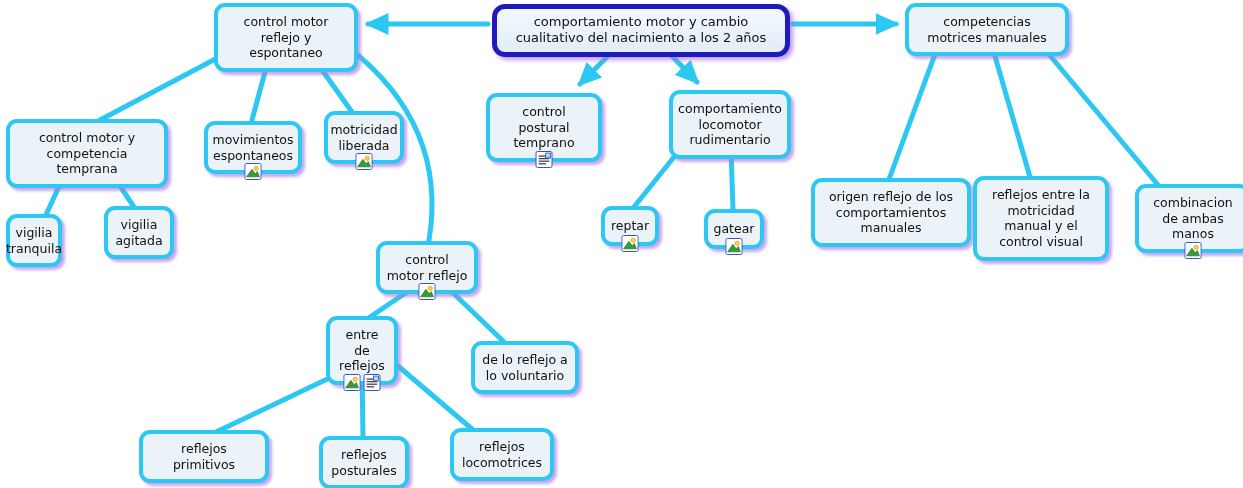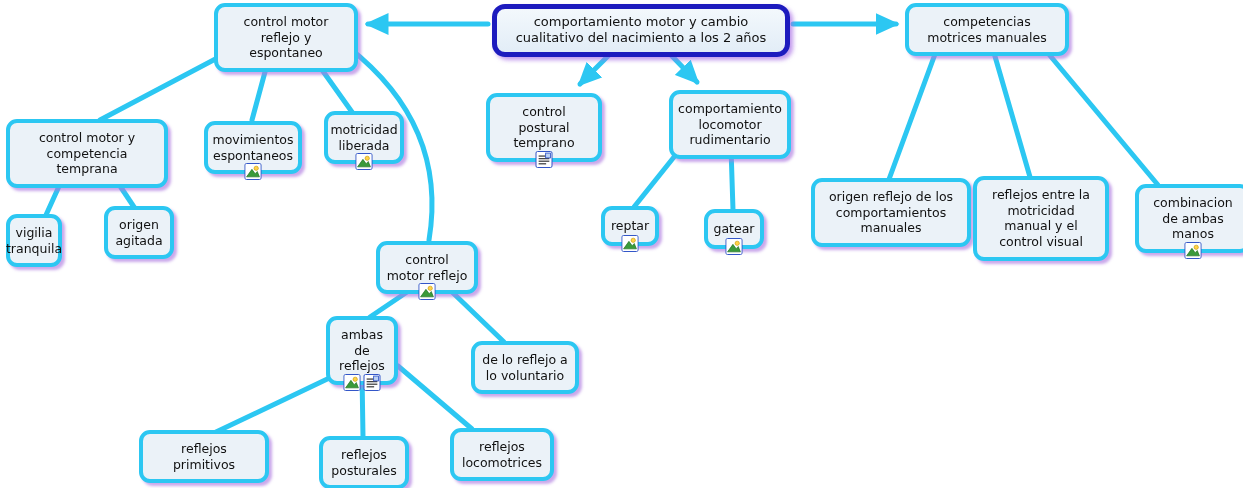--- a/index.html
+++ b/index.html
@@ -159,38 +159,38 @@
           </svg>
       </span>
     </span>
   </div>
 
   <div class="node" style="left:6px;top:214px;width:56px;min-height:46px;justify-content:center;">
     <span class="lbl">vigilia tranquila</span>
   </div>
 
   <div class="node" style="left:104px;top:206px;width:70px;min-height:46px;">
-    <span class="lbl">origen agitada</span>
+    <span class="lbl">vigilia agitada</span>
   </div>
 
   <div class="node" style="left:376px;top:241px;width:102px;min-height:50px;">
     <span class="lbl">control motor reflejo</span>
     <span class="res-icons">
       <span class="res-icon">
         <svg viewBox="0 0 14 14">
             <rect x="0" y="0" width="14" height="14" fill="#fff"></rect>
             <circle cx="10" cy="4" r="2" fill="#ffd24a" stroke="#c89b00" stroke-width="0.6"></circle>
             <polygon points="1,12 6,5 9,9 11,7 13,12" fill="#3a9a3a" stroke="#1e6e1e" stroke-width="0.6"></polygon>
           </svg>
       </span>
     </span>
   </div>
 
   <div class="node" style="left:326px;top:316px;width:72px;min-height:54px;">
-    <span class="lbl">ambas de reflejos</span>
+    <span class="lbl">entre de reflejos</span>
     <span class="res-icons">
       <span class="res-icon">
         <svg viewBox="0 0 14 14">
             <rect x="0" y="0" width="14" height="14" fill="#fff"></rect>
             <circle cx="10" cy="4" r="2" fill="#ffd24a" stroke="#c89b00" stroke-width="0.6"></circle>
             <polygon points="1,12 6,5 9,9 11,7 13,12" fill="#3a9a3a" stroke="#1e6e1e" stroke-width="0.6"></polygon>
           </svg>
       </span>
       <span class="res-icon">
         <svg viewBox="0 0 14 14">

